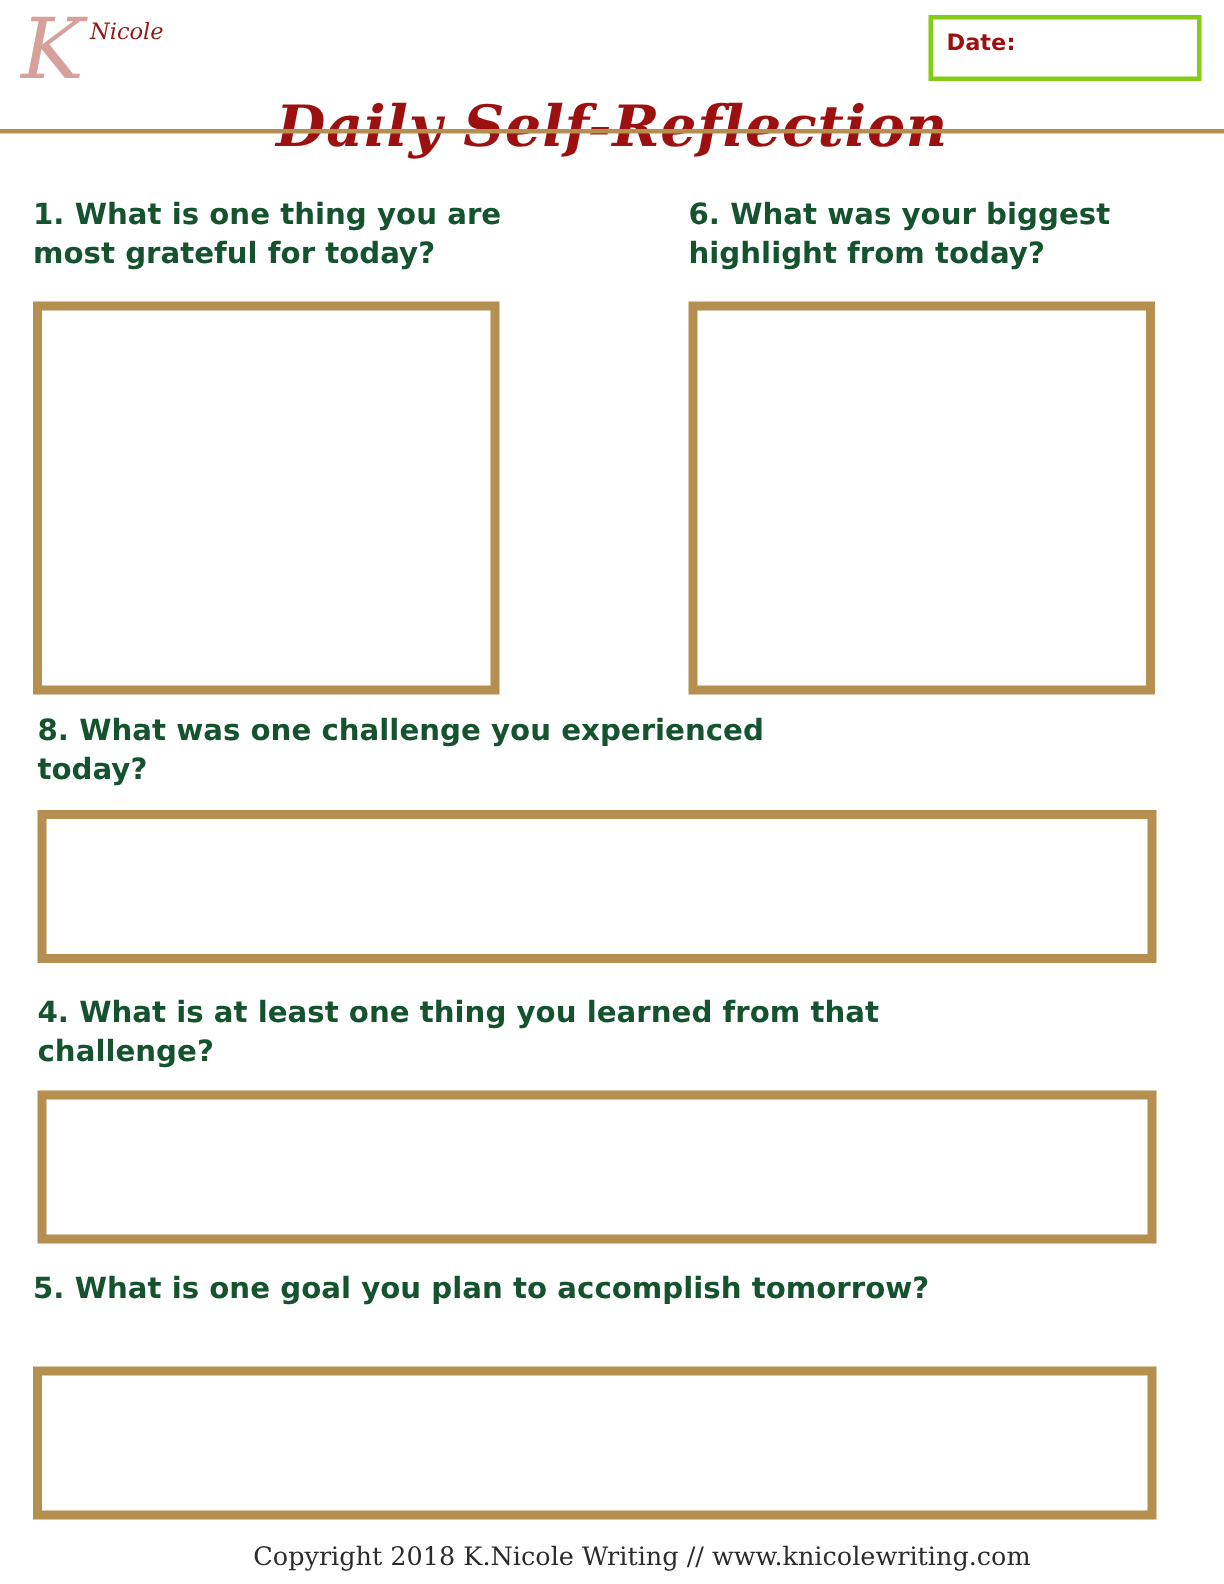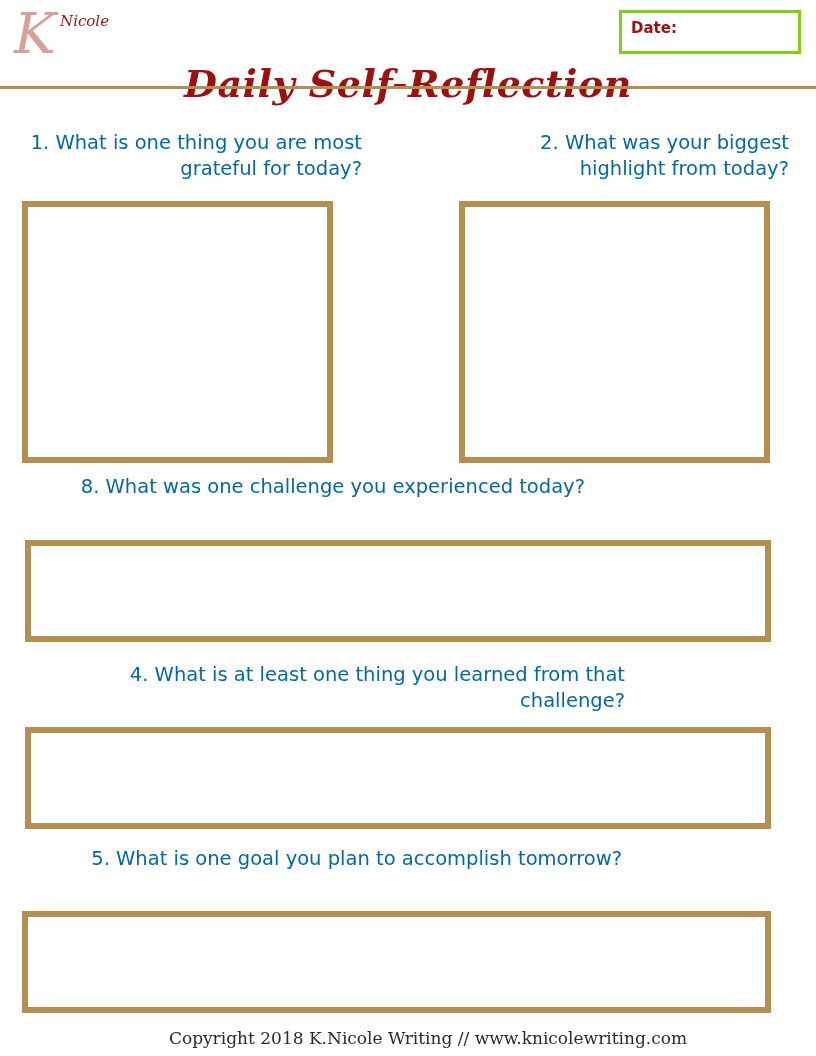--- a/index.html
+++ b/index.html
@@ -113,25 +113,24 @@
     top: 86px;
     width: 816px;
     height: 3px;
     background: #b58f4f;
   }
 
   
   .q-text {
     position: absolute;
     font-family: "DejaVu Sans", sans-serif;
-    font-weight: normal;
+    font-weight: bold;
     font-size: 19.5px;
     line-height: 1.32;
-    color: #0369a1;
-    text-align: right;
+    color: #14532d;
   }
 
   .answer-box {
     position: absolute;
     border: 6px solid #b58f4f;
     background: #ffffff;
     box-sizing: border-box;
   }
   .answer-text {
     position: absolute;
@@ -192,21 +191,21 @@
     </div>
 
     <div class="header-rule"></div>
   </div>
 
   <div class="q-text" id="q1-text">1. What is one thing you are most grateful for today?</div>
   <div class="answer-box" id="q1-box">
     <div class="answer-text"></div>
   </div>
 
-  <div class="q-text" id="q2-text">2. What was your biggest highlight from today?</div>
+  <div class="q-text" id="q2-text">6. What was your biggest highlight from today?</div>
   <div class="answer-box" id="q2-box">
     <div class="answer-text"></div>
   </div>
 
   <div class="q-text" id="q3-text">8. What was one challenge you experienced today?</div>
   <div class="answer-box" id="q3-box">
     <div class="answer-text"></div>
   </div>
 
   <div class="q-text" id="q4-text">4. What is at least one thing you learned from that challenge?</div>

